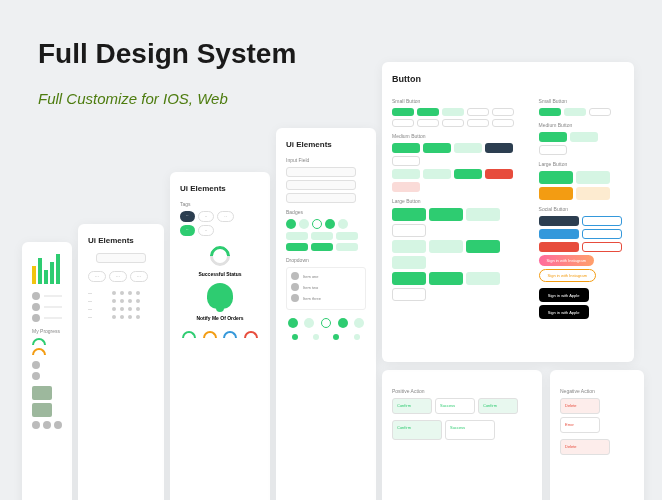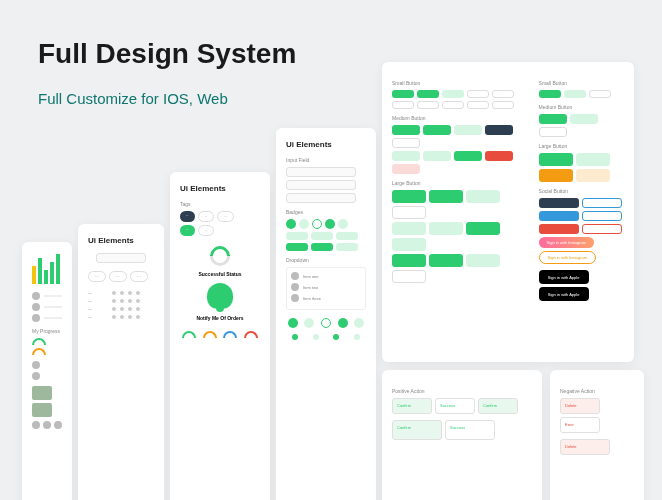--- a/index.html
+++ b/index.html
@@ -4,21 +4,21 @@
 <style>
 * { margin: 0; padding: 0; box-sizing: border-box; }
 body {
   width: 662px; height: 500px;
   background: #eef0f2;
   font-family: -apple-system, BlinkMacSystemFont, sans-serif;
   overflow: hidden; position: relative;
 }
 .hero { position: absolute; top: 38px; left: 38px; z-index: 100; }
 .hero h1 { font-size: 28px; font-weight: 700; color: #1a1a1a; margin-bottom: 20px; }
-.hero p { font-size: 15px; color: #0f766e; }
+.hero p { font-size: 15px; color: #4d7c0f; font-style: italic; }
 
 .panel {
   position: absolute; background: #fff; border-radius: 6px;
   box-shadow: 0 2px 12px rgba(0,0,0,0.06);
   padding: 12px 10px; font-size: 5px;
 }
 .panel-title { font-size: 8px; font-weight: 700; color: #222; margin-bottom: 8px; }
 .section-label { font-size: 5px; color: #888; margin: 6px 0 4px; }
 
 .row { display: flex; gap: 3px; margin-bottom: 3px; flex-wrap: wrap; }
@@ -283,20 +283,21 @@
   </div>
   <div class="row" style="margin-top:6px;justify-content:space-around">
     <span class="dot" style="background:#2ecc71;width:6px;height:6px"></span>
     <span class="dot" style="background:#d5f5e3;width:6px;height:6px"></span>
     <span class="dot" style="background:#2ecc71;width:6px;height:6px"></span>
     <span class="dot" style="background:#d5f5e3;width:6px;height:6px"></span>
   </div>
 </div>
 
 <div class="panel" id="buttons">
+  <div class="panel-title" style="font-size:9px">Button</div>
 
   <div style="display:flex;gap:10px">
     <div style="flex:1.6">
       <div class="section-label">Small Button</div>
       <div class="row">
         <span class="btn btn-sm btn-green"></span>
         <span class="btn btn-sm btn-green"></span>
         <span class="btn btn-sm btn-green-light"></span>
         <span class="btn btn-sm btn-outline"></span>
         <span class="btn btn-sm btn-outline"></span>

